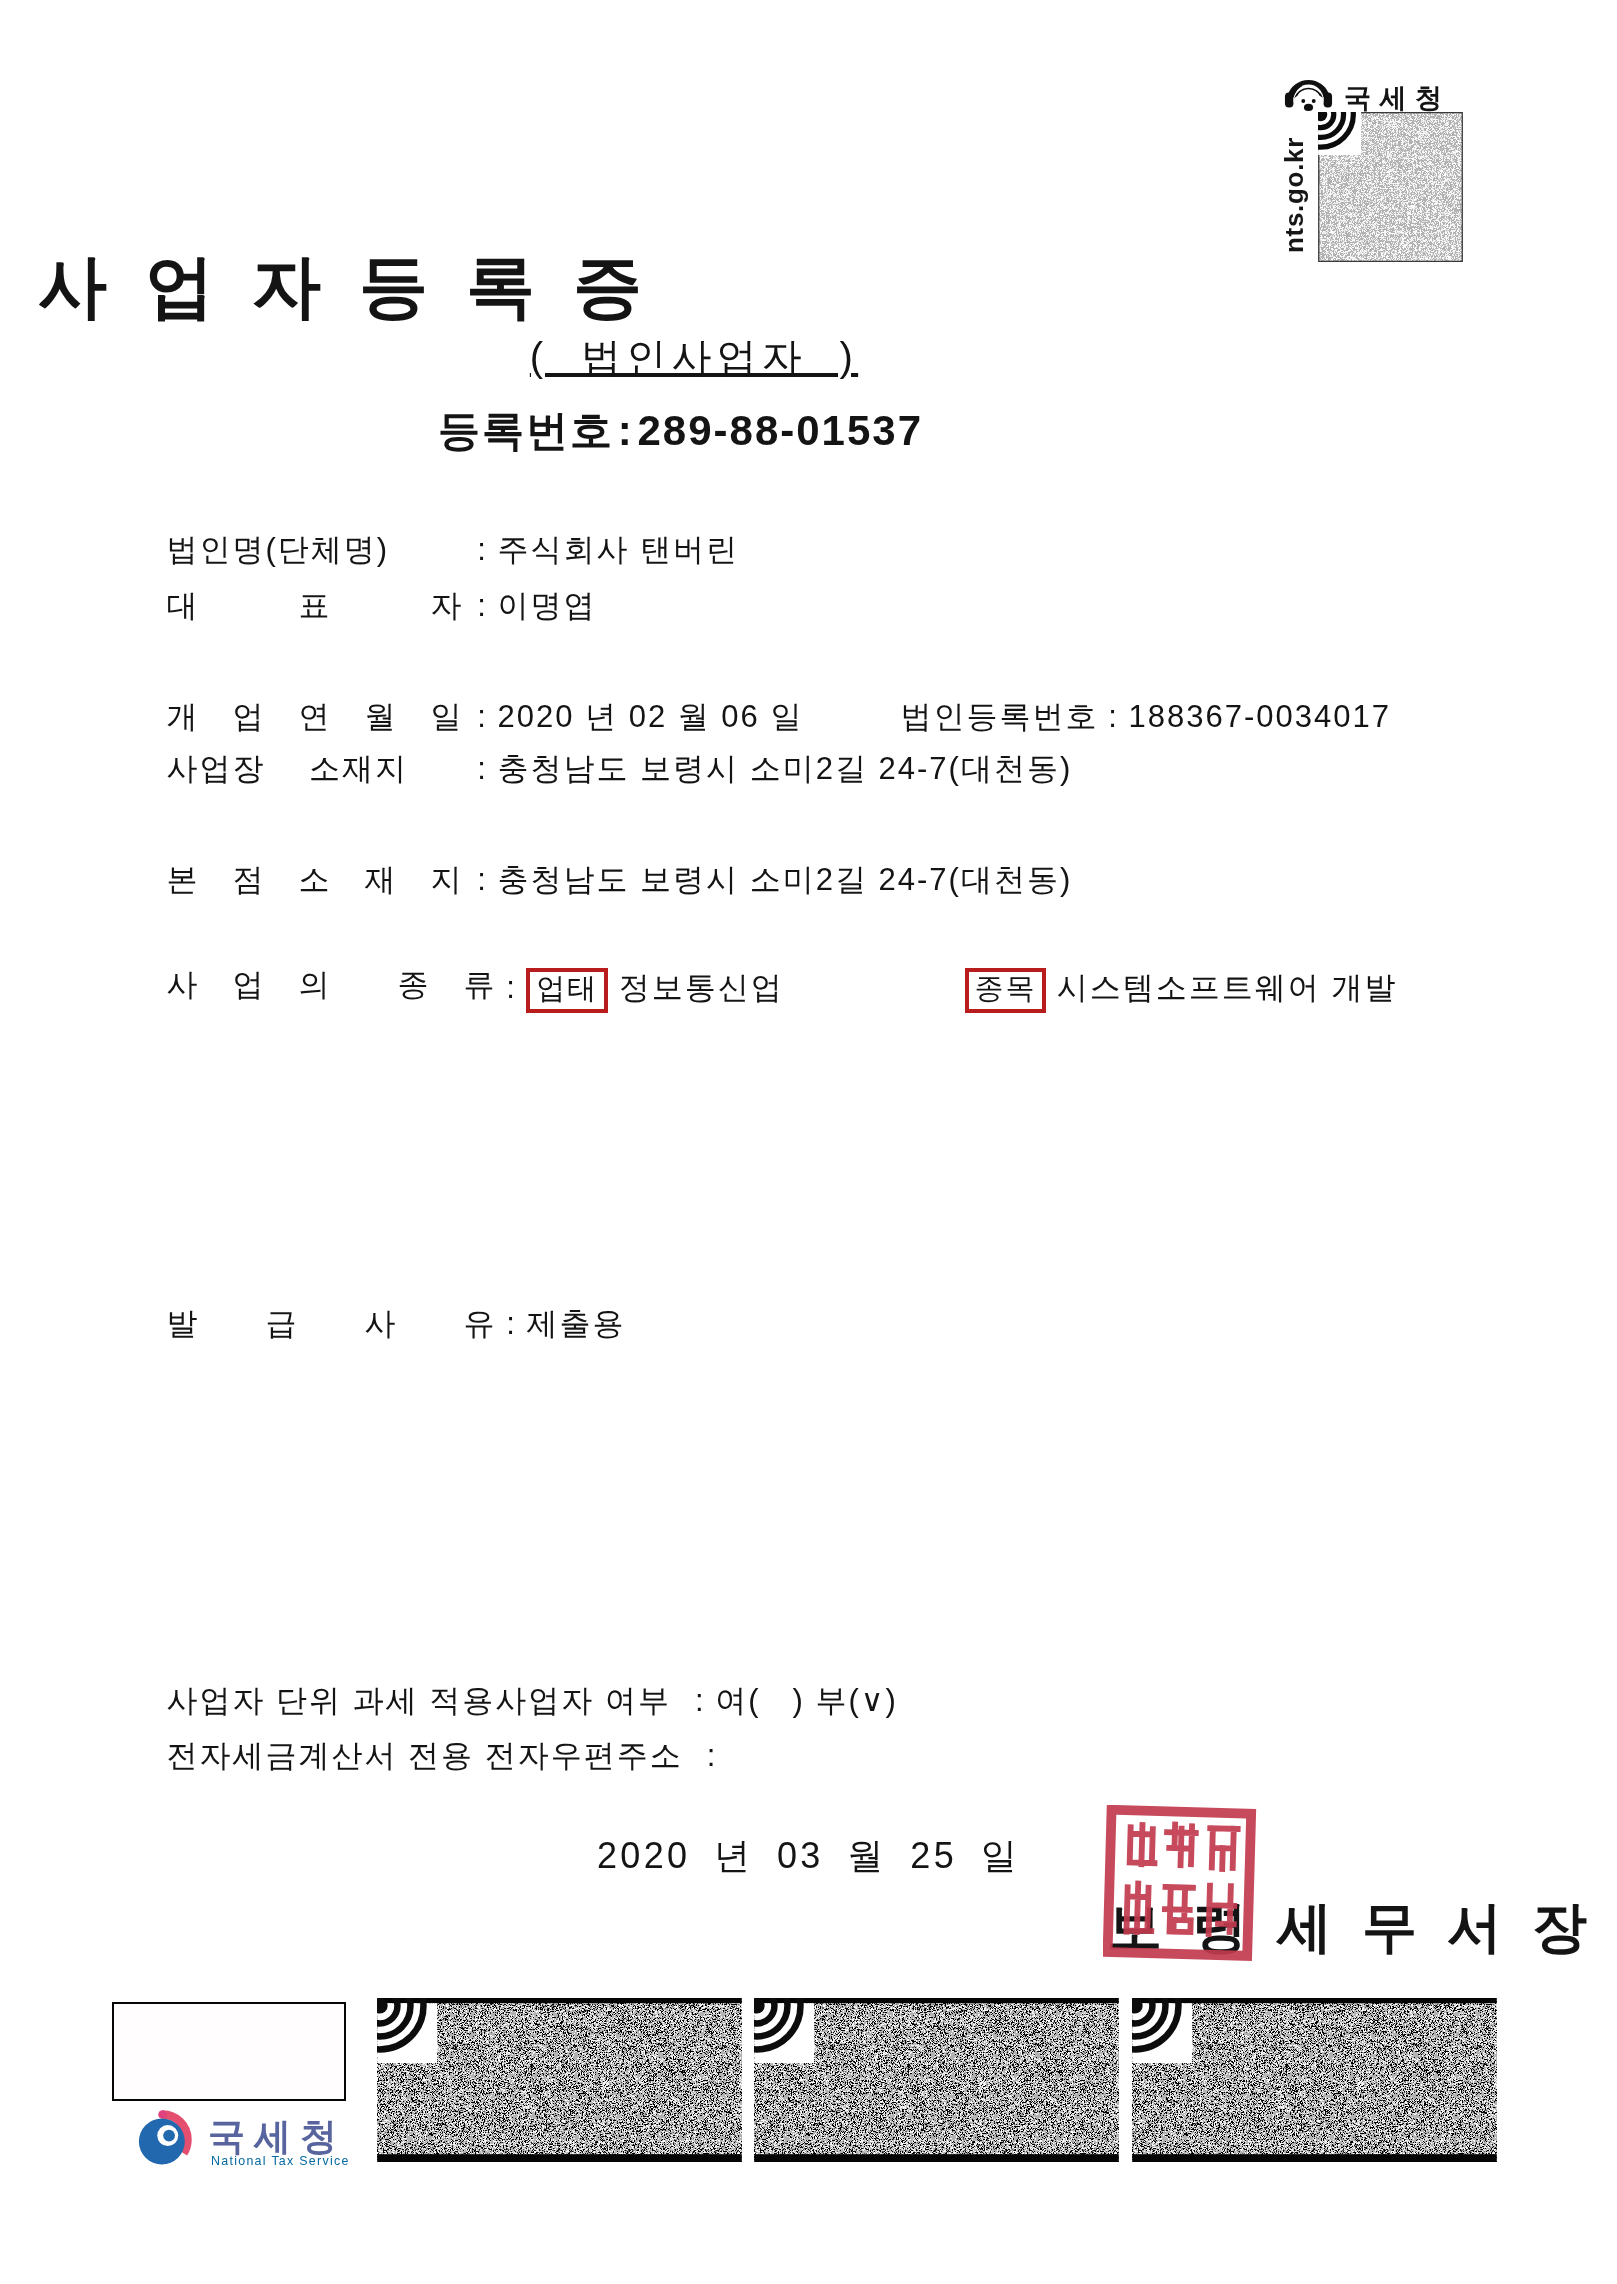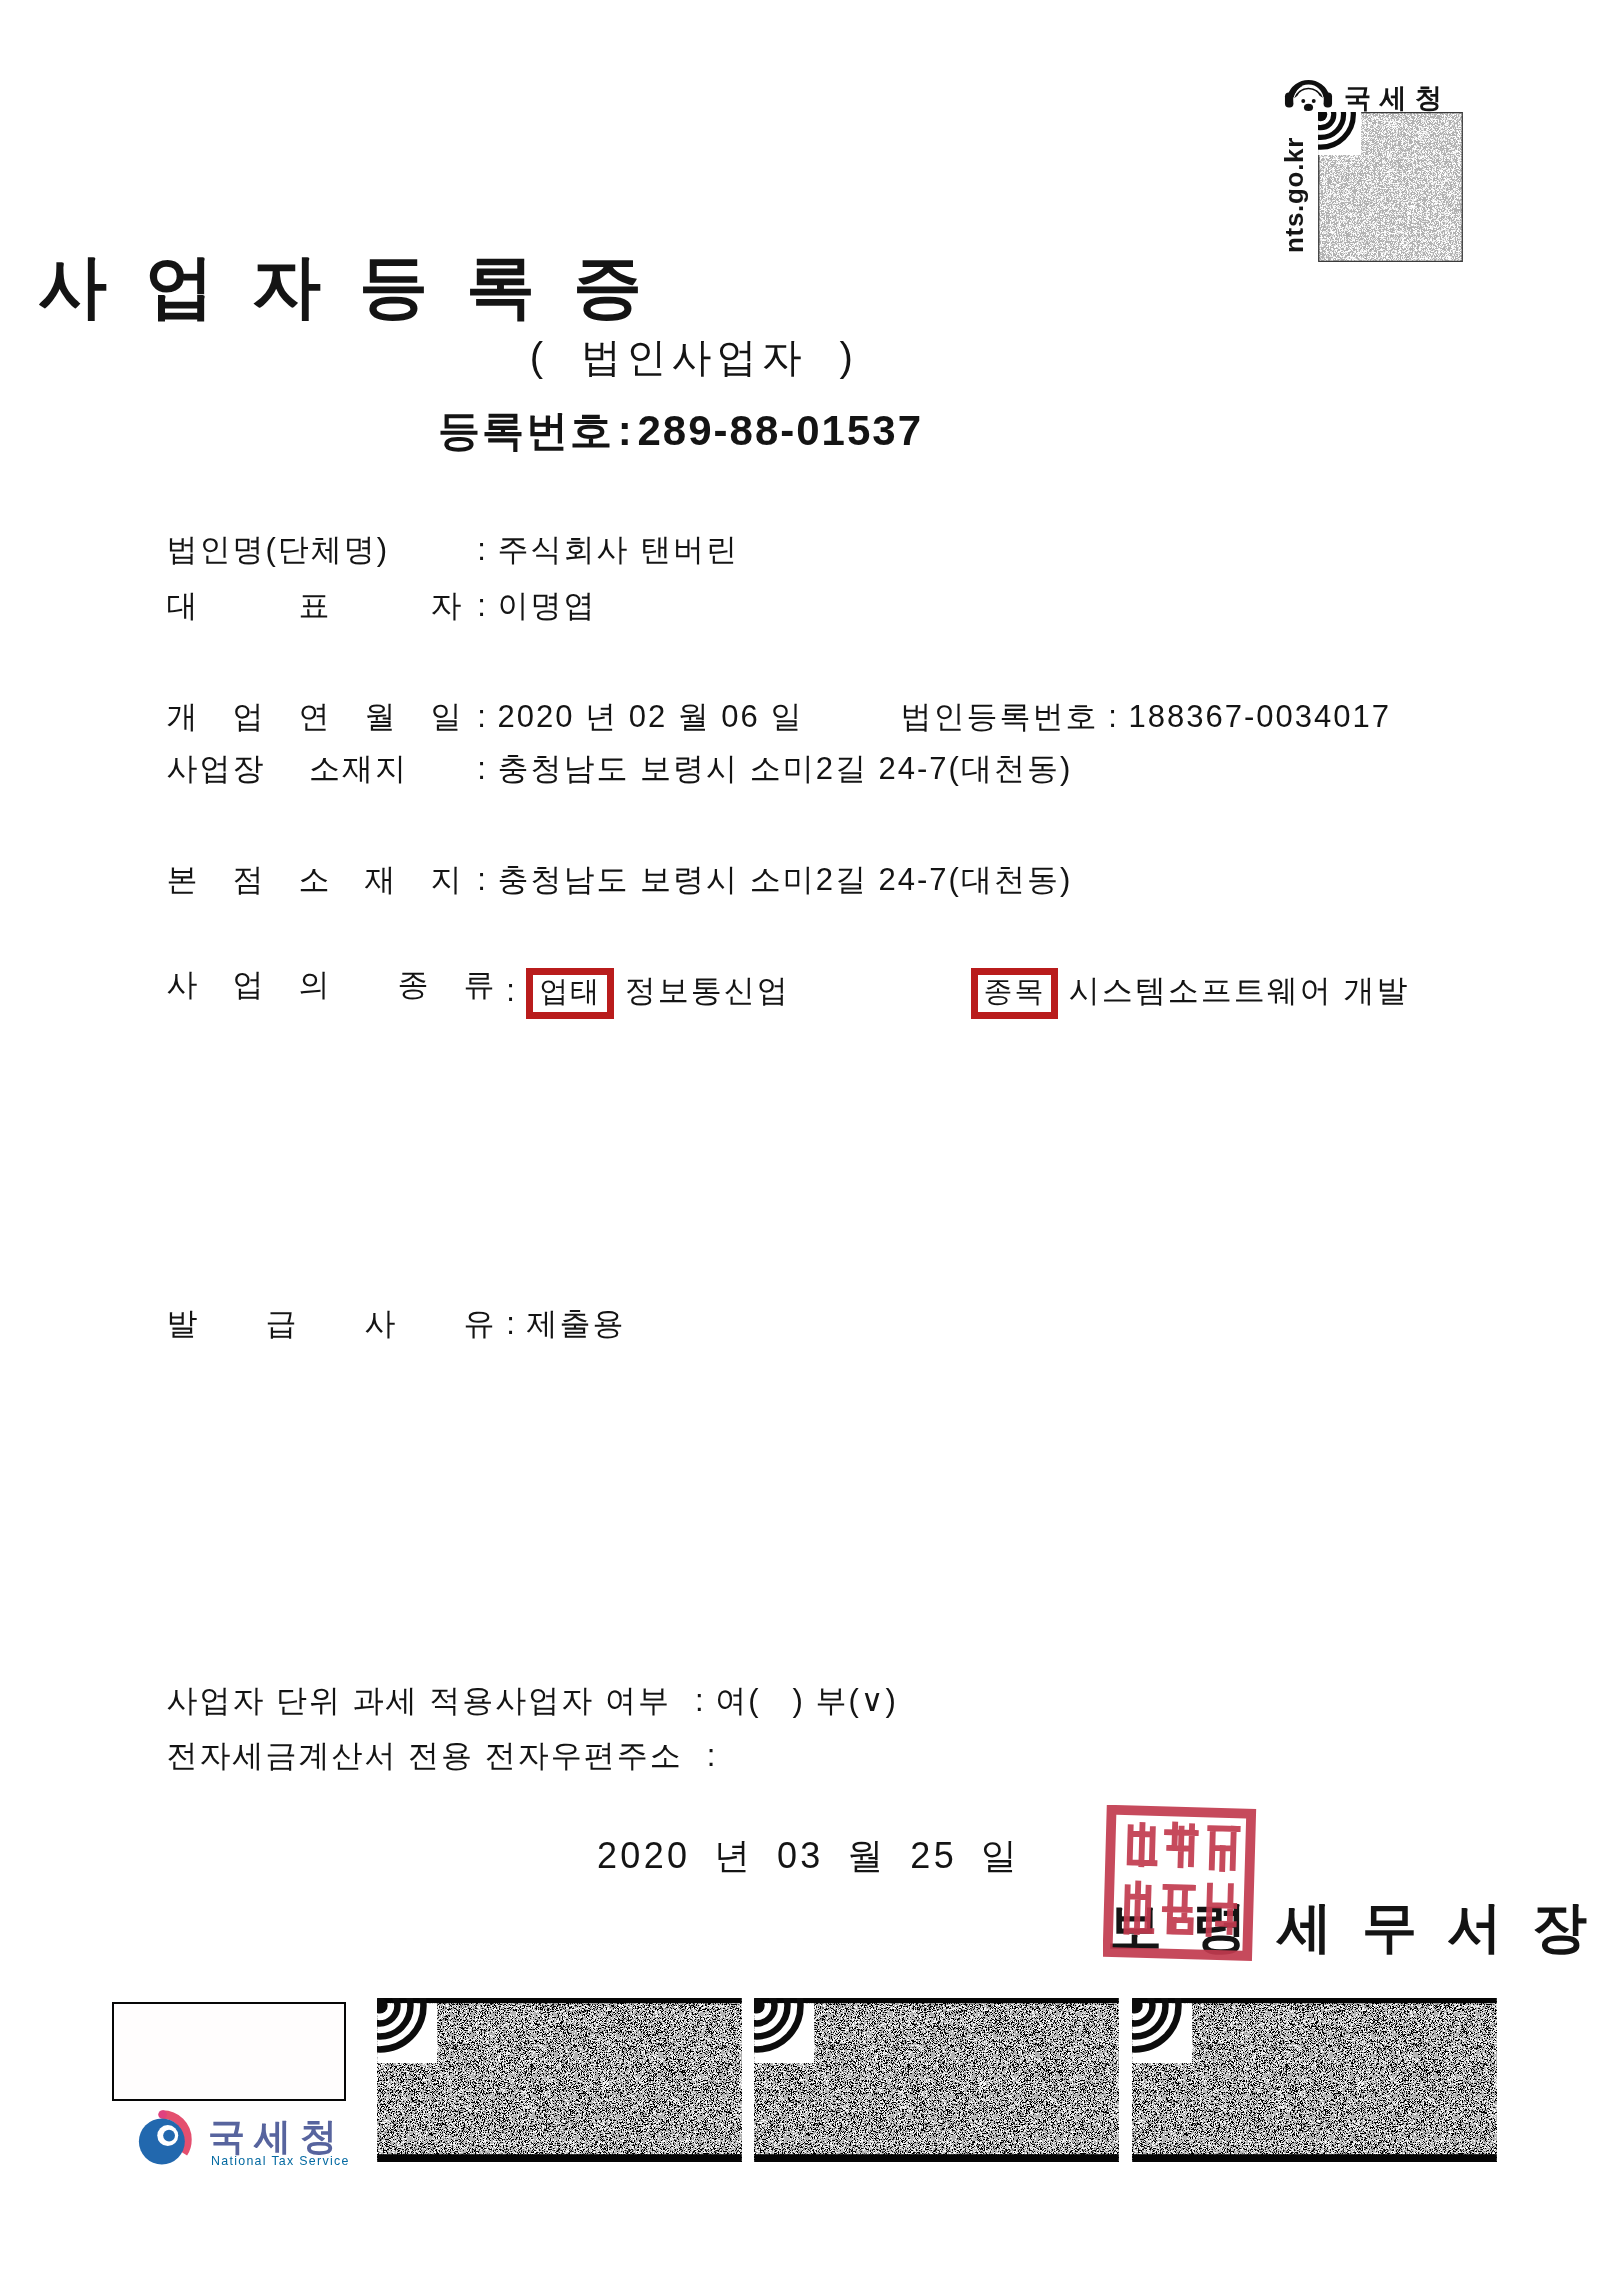--- a/index.html
+++ b/index.html
@@ -14,30 +14,30 @@
     position:absolute;left:1279px;top:125px;height:128px;
     writing-mode:vertical-rl;transform:rotate(180deg);
     font-size:26px;font-weight:700;letter-spacing:0.7px;color:#161616;
   }
   .qr-wrap{position:absolute;left:1318px;top:112px;width:145px;height:150px;}
   .face-wrap{position:absolute;left:1283px;top:74px;width:51px;height:46px;}
   
   .title{position:absolute;top:241px;left:0;width:1617px;
     font-size:69px;font-weight:700;letter-spacing:38px;text-indent:38px;white-space:pre;}
   .subtitle{position:absolute;top:330px;left:0;width:1388px;text-align:center;
-    font-size:40px;letter-spacing:5.2px;white-space:pre;}
+    font-size:40px;letter-spacing:5.2px;white-space:pre;text-decoration:underline;}
   .regline{position:absolute;top:403px;left:0;width:1297px;text-align:center;
     font-size:42px;font-weight:600;letter-spacing:2px;white-space:pre;padding-left:32px;}
   .regline .sp{display:inline-block;width:23.5px;text-align:center;}
   
   .row{position:absolute;left:124px;font-size:31px;letter-spacing:2px;white-space:pre;line-height:1.1;}
   .row .label{display:inline-block;min-width:301px;vertical-align:top;}
   .row.nofix .label{min-width:0;}
   .colon{display:inline-block;width:30px;text-align:center;}
-  .tagbox{display:inline-block;border:7px solid #b91c1c;padding:0 5.9px 3.3px 5.9px;margin-right:10.4px;font-size:29px;line-height:1.15;}
+  .tagbox{display:inline-block;border:4px solid #b91c1c;padding:0 5.9px 3.3px 5.9px;margin-right:10.4px;font-size:29px;line-height:1.15;}
   .seg2{margin-left:181px;text-align:right;}
   .reg2label{margin-left:97px;}
   
   .issue-date{position:absolute;top:1832px;left:0;width:1617px;text-align:center;
     font-size:36px;letter-spacing:3.3px;word-spacing:10.4px;white-space:pre;}
   .issuer{position:absolute;top:1891px;left:0;width:1617px;text-align:right;
     font-size:55px;font-weight:700;letter-spacing:30px;text-indent:30px;white-space:pre;}
   .seal-wrap{position:absolute;left:1103px;top:1805px;width:154px;height:157px;}
   
   .stamp-box{position:absolute;left:112px;top:2002px;width:230px;height:95px;border:2.6px solid #060606;background:#fffdfd;}

